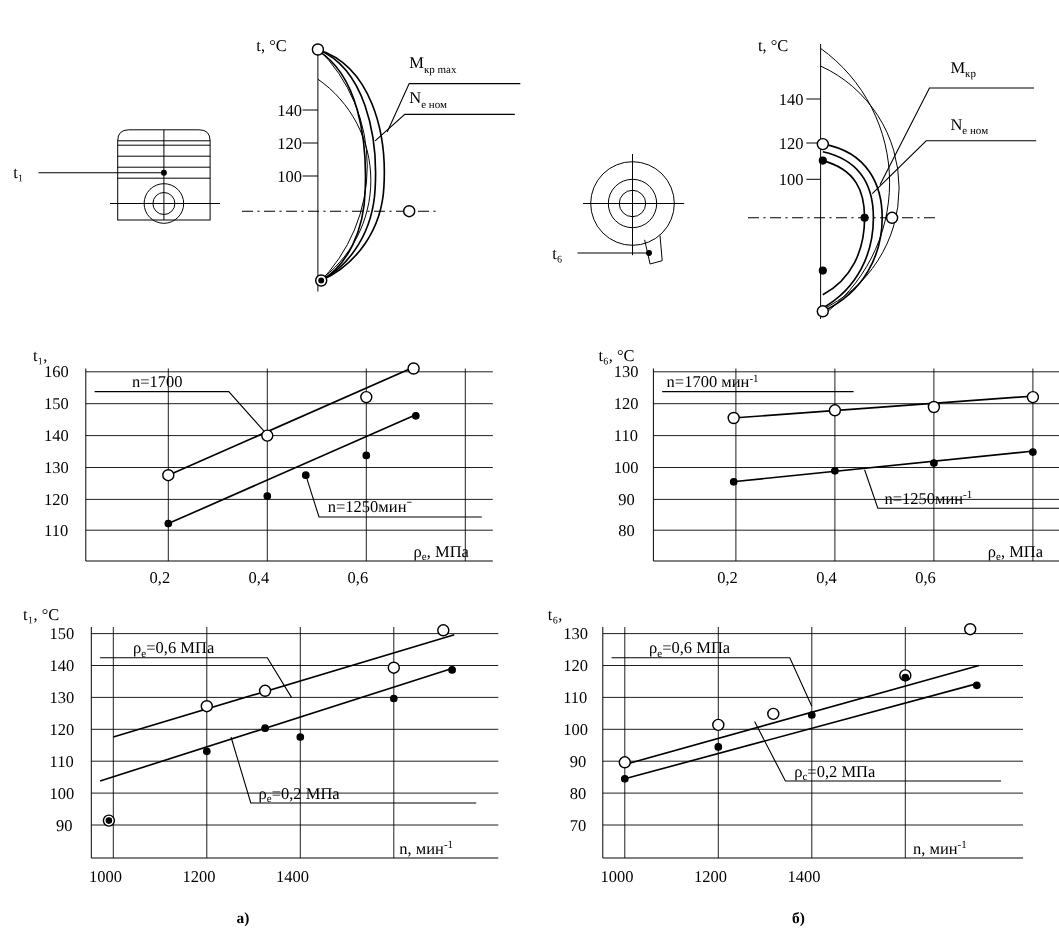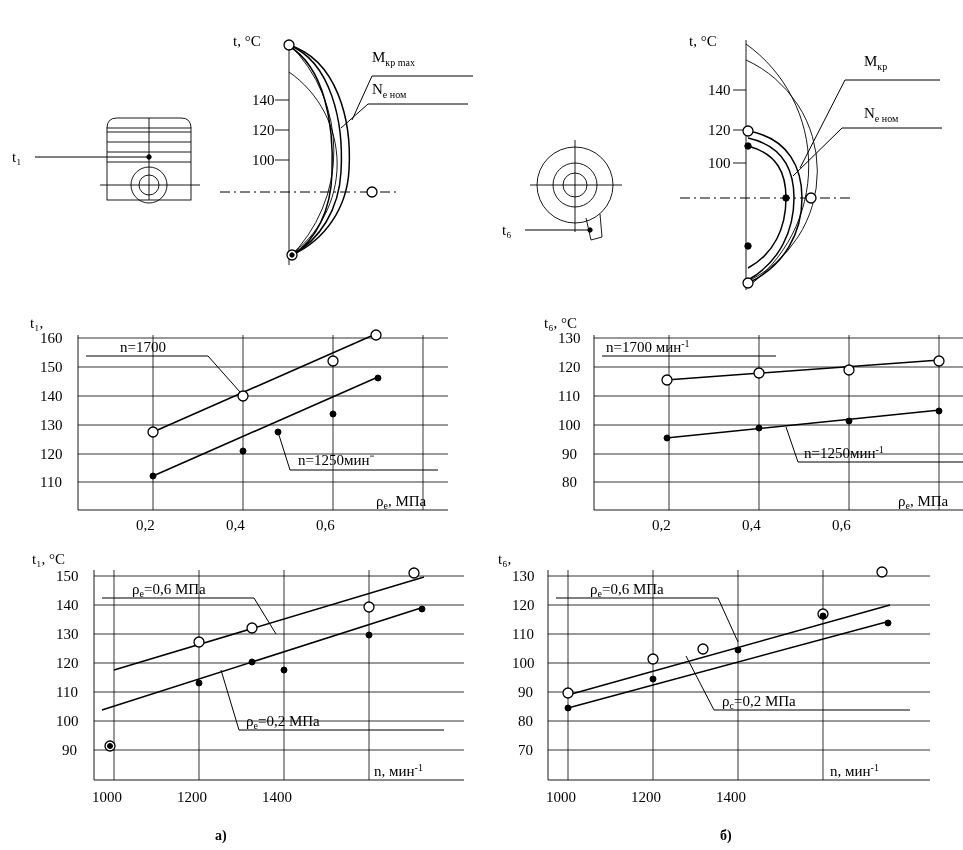--- a/index.html
+++ b/index.html
@@ -233,21 +233,21 @@
     <path d="M66 46 L240 46" class="leader"></path>
   </g>
   <text class="ann" x="70" y="42">n=1700 мин<tspan class="sub" dy="-5">-1</tspan></text>
   <g>
     <path d="M250 117 L262 152 L430 152" class="leader"></path>
   </g>
   <text class="ann" x="268" y="148">n=1250мин<tspan class="sub" dy="-5">-1</tspan></text>
 </svg>
 </div>
 
-<div class="fig" style="left:24px;top:550px;width:470px;height:270px;">
+<div class="fig" style="left:13px;top:550px;width:470px;height:270px;">
 <svg width="470" height="270" viewBox="0 0 470 270">
   <g>
     <line x1="70" y1="20" x2="70" y2="230" class="thin"></line>
     <line x1="70" y1="230" x2="440" y2="230" class="thin"></line>
     <line x1="70" y1="26" x2="440" y2="26" class="grid"></line>
     <line x1="70" y1="55" x2="440" y2="55" class="grid"></line>
     <line x1="70" y1="84" x2="440" y2="84" class="grid"></line>
     <line x1="70" y1="113" x2="440" y2="113" class="grid"></line>
     <line x1="70" y1="142" x2="440" y2="142" class="grid"></line>
     <line x1="70" y1="171" x2="440" y2="171" class="grid"></line>

